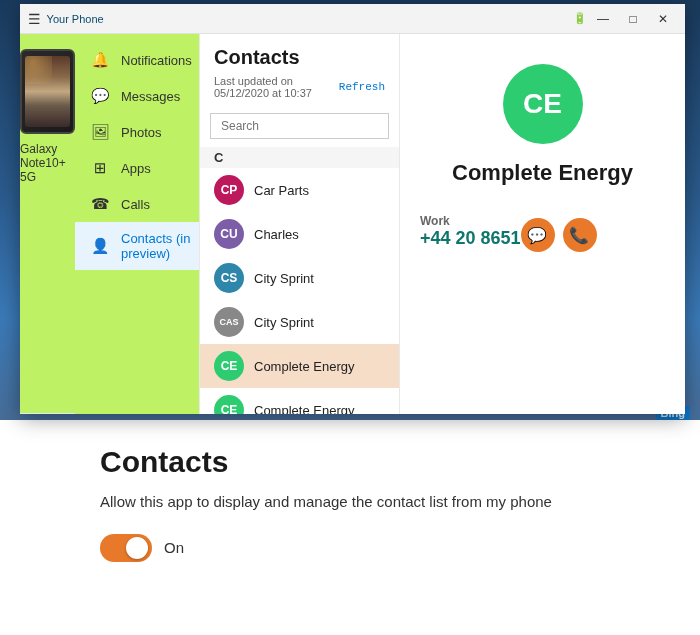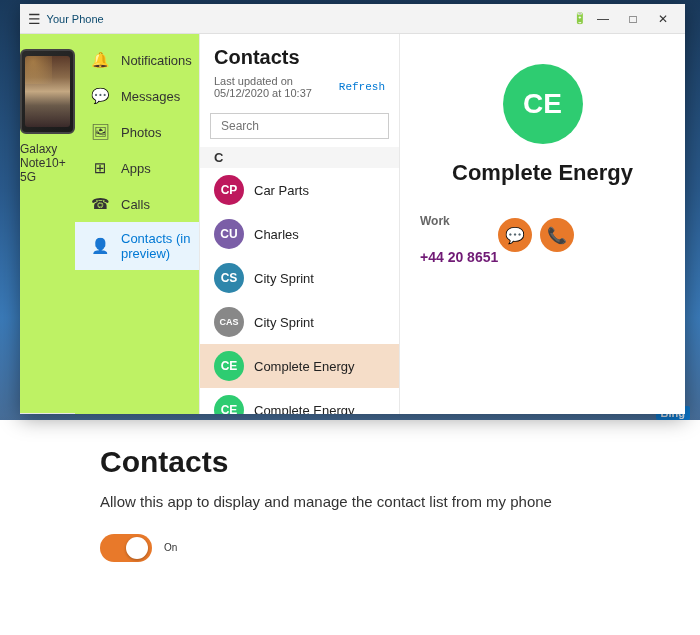--- a/index.html
+++ b/index.html
@@ -309,23 +309,22 @@
       align-items: flex-start;
       justify-content: flex-start;
       padding: 8px 0;
       font-weight: bold;
     }
     .detail-label {
       font-size: 12px;
       color: #666;
     }
     .detail-value {
-      font-size: 14px;
-      color: #701a75;
-      margin-top: 21px;
+      font-size: 18px;
+      color: #0f766e;
     }
     .detail-actions {
       display: flex;
       gap: 8px;
       margin-top: 4px;
     }
     .action-btn {
       width: 34px;
       height: 34px;
       border-radius: 50%;
@@ -383,21 +382,21 @@
       position: absolute;
       top: 3px;
       left: 26px;
       width: 22px;
       height: 22px;
       background: white;
       border-radius: 50%;
       box-shadow: 0 1px 3px rgba(0,0,0,0.3);
     }
     .toggle-label {
-      font-size: 10px;
+      font-size: 15px;
       color: #333;
     }
   </style>
 </head>
 <body>
 
 <div class="bg"></div>
 <div class="bg-overlay"></div>
 
 <div class="bing-watermark">

